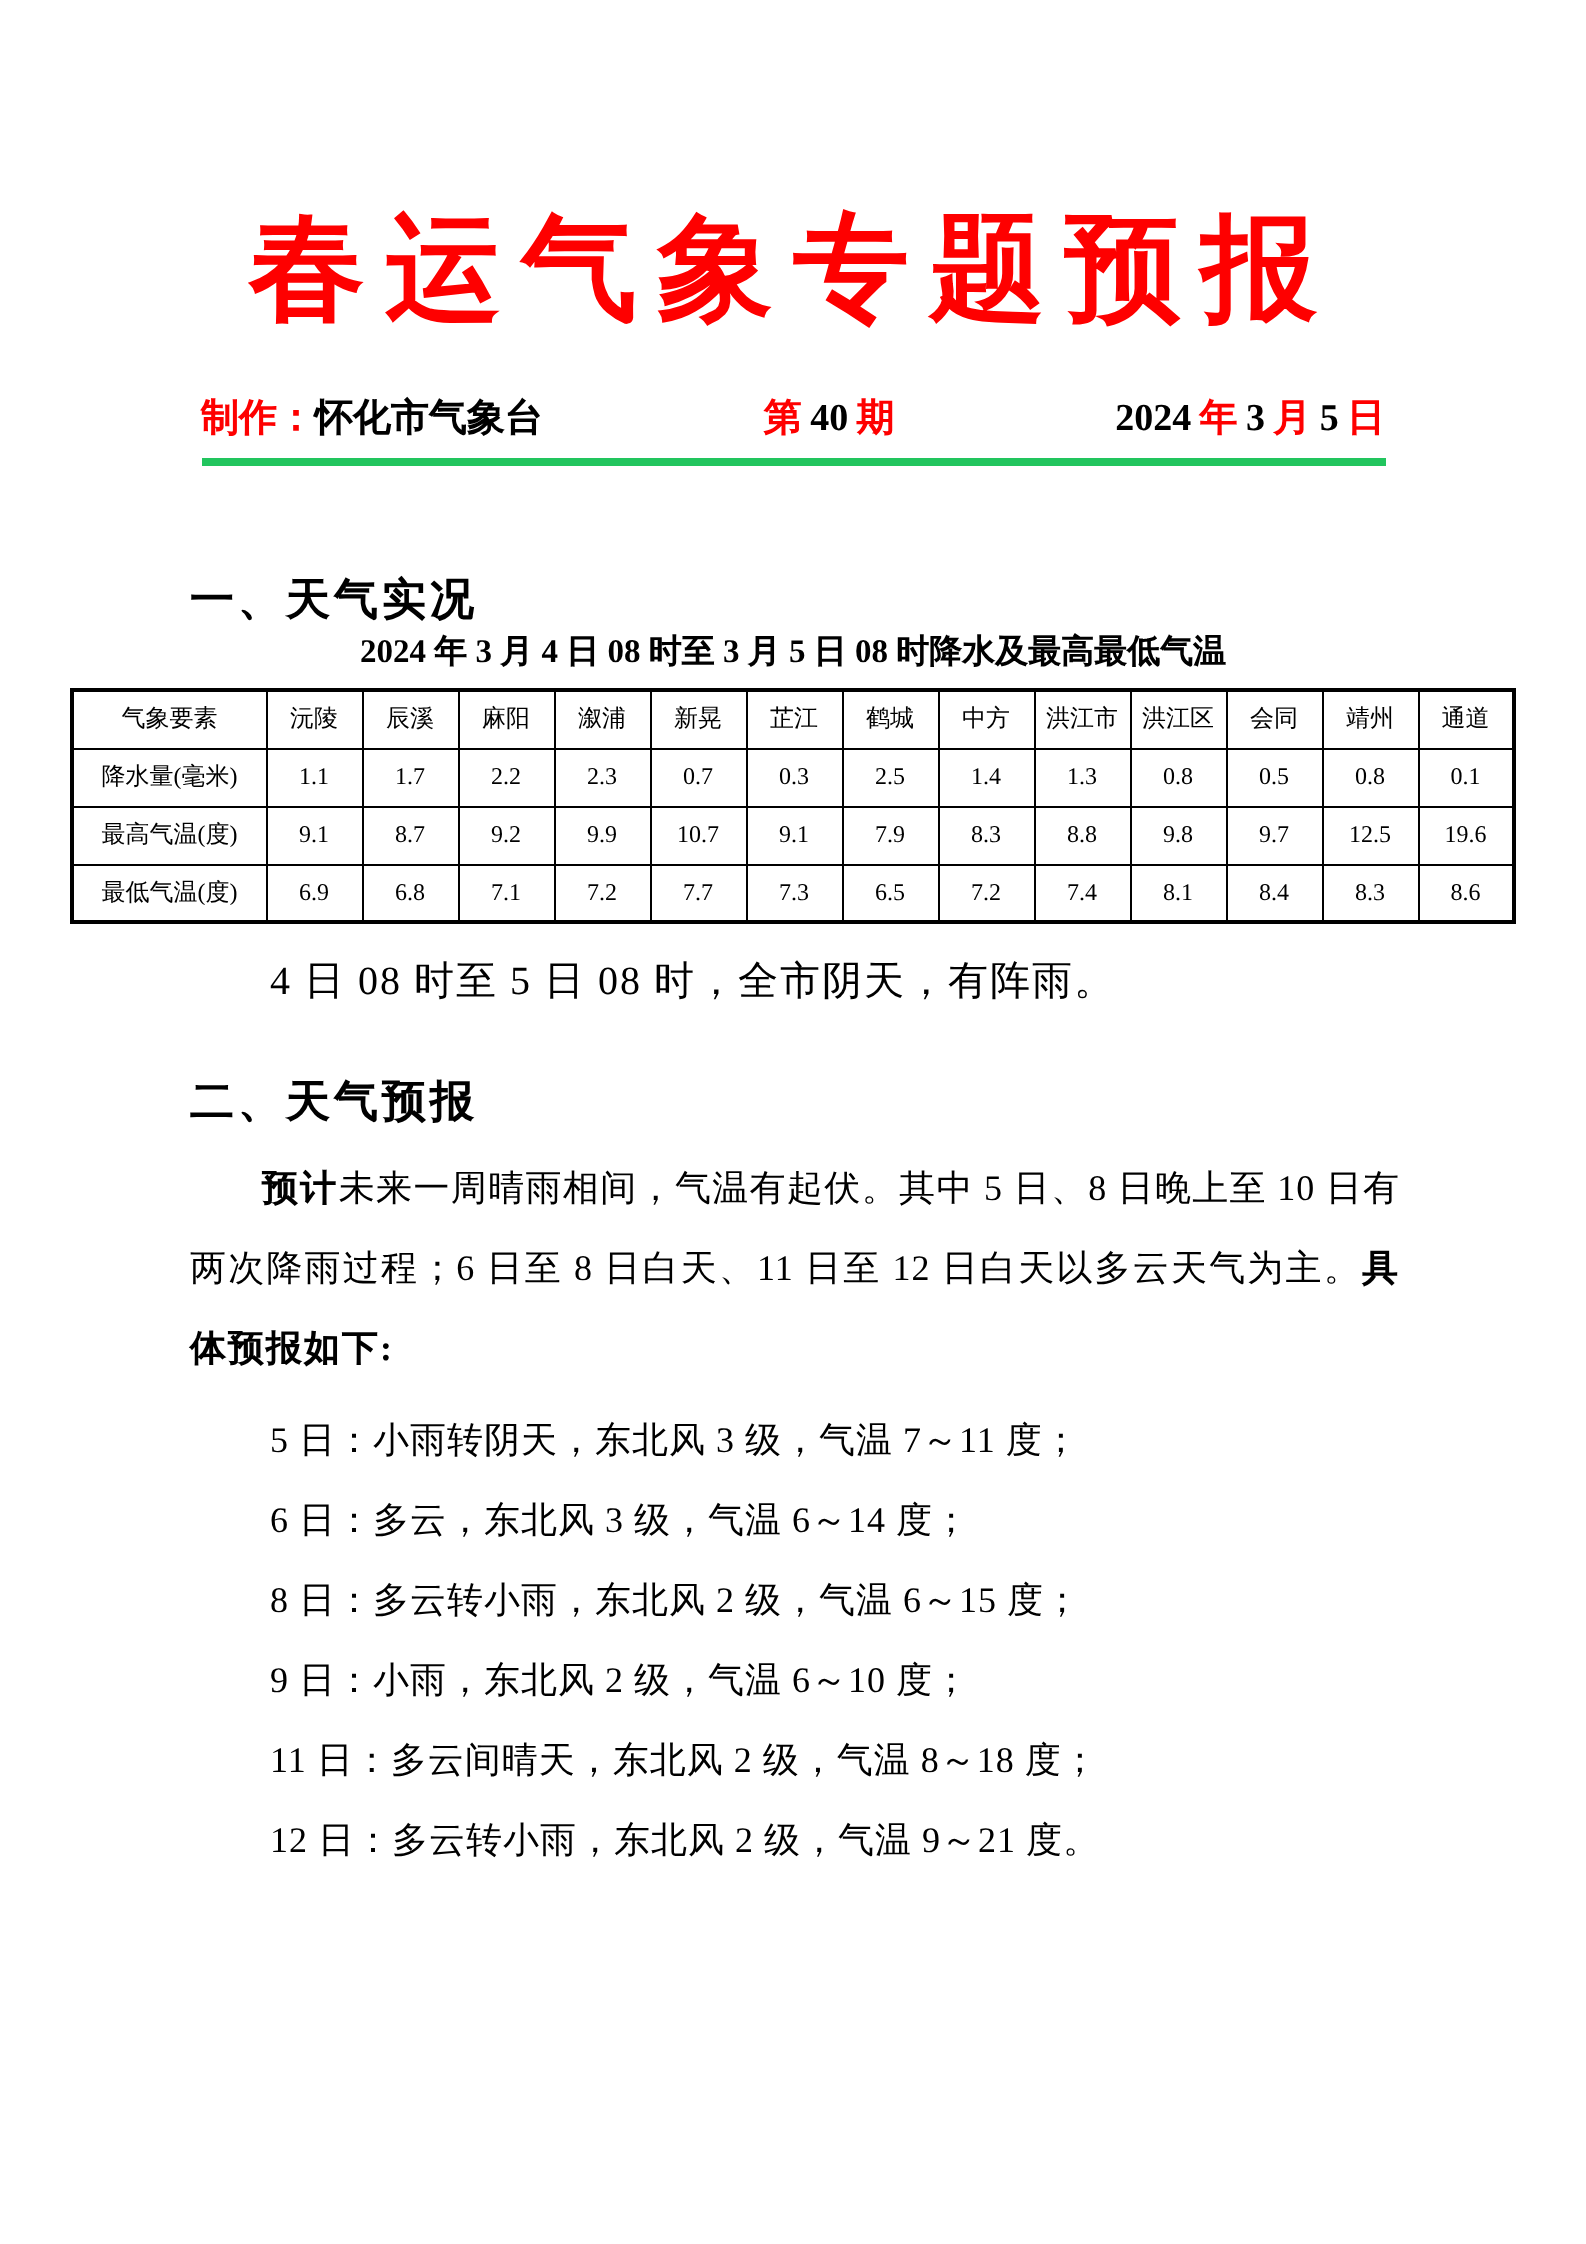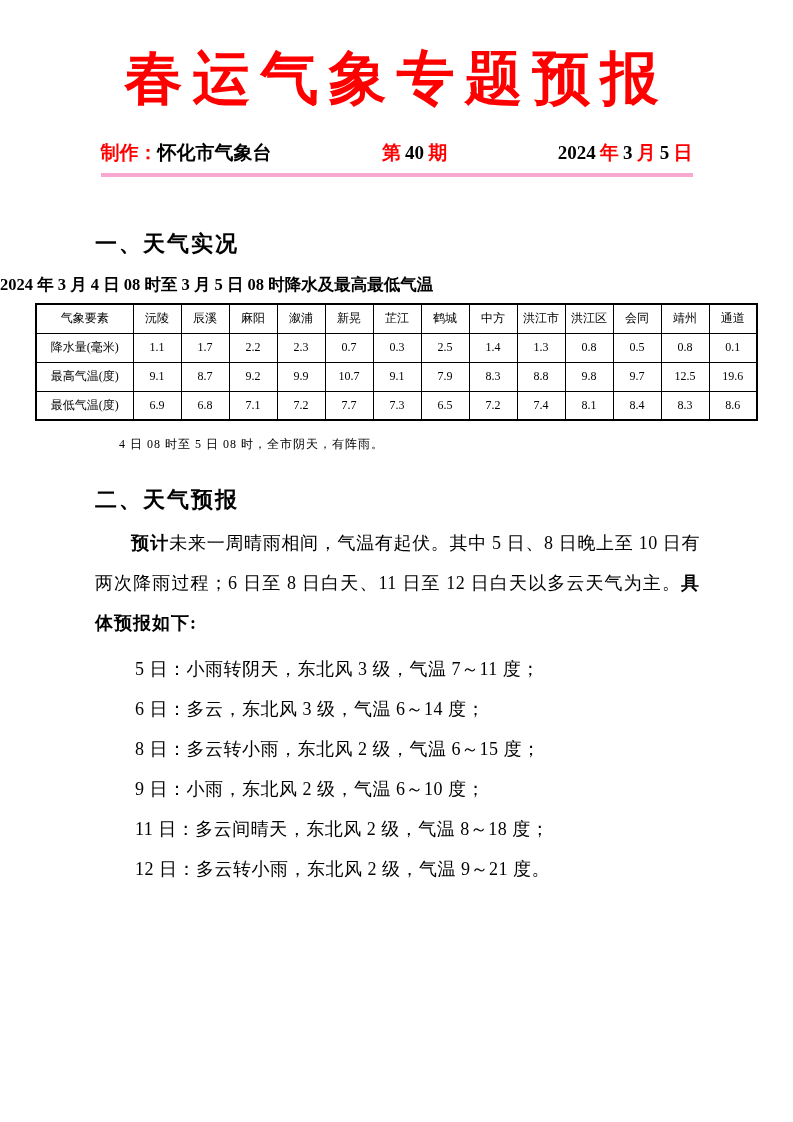--- a/index.html
+++ b/index.html
@@ -7,55 +7,55 @@
   body {
     width: 793px;
     height: 1122px;
     margin: 0 auto;
     font-family: "Liberation Serif", "DejaVu Serif", serif;
     color: #000000;
     overflow: hidden;
     position: relative;
   }
   .doc-title {
-    margin-top: 40px;
+    margin-top: 96px;
     text-align: center;
     color: #fe0000;
     font-size: 58px;
     font-weight: bold;
     letter-spacing: 10px;
     font-family: "DejaVu Serif", "Liberation Serif", serif;
     white-space: nowrap;
   }
   .masthead {
     width: 592px;
     margin: 22px auto 0 auto;
     display: flex;
     justify-content: space-between;
     align-items: baseline;
     font-size: 19px;
     font-weight: bold;
     padding-bottom: 7px;
-    border-bottom: 4px solid #f9a8d4;
+    border-bottom: 4px solid #22c55e;
     white-space: nowrap;
   }
   .red   { color: #fe0000; }
   .black { color: #000000; }
   .masthead .seg { margin-right: 0.22em; }
   .masthead .seg:last-child { margin-right: 0; }
   .section-heading {
     margin: 52px 0 0 95px;
     font-size: 22px;
     font-weight: bold;
     font-family: "Liberation Sans", "DejaVu Sans", sans-serif;
     letter-spacing: 2px;
   }
   .section-heading.second { margin-top: 32px; }
   .table-caption {
-    margin-top: 15px;
+    text-align: center;
     font-size: 16.5px;
     font-weight: bold;
     white-space: nowrap;
   }
   table.weather {
     border-collapse: collapse;
     margin: 7px auto 0 auto;
     border: 2px solid #000;
   }
   table.weather th, table.weather td {
@@ -67,21 +67,21 @@
     height: 29px;
     padding: 0 2px;
     white-space: nowrap;
   }
   table.weather th.rowlabel, table.weather th.corner {
     width: 97px;
   }
   table.weather th.city, table.weather td { width: 48px; }
   .note {
     margin: 15px 93px 11px 95px;
-    font-size: 12px;
+    font-size: 20px;
     text-indent: 2em;
     letter-spacing: 1px;
   }
   .para {
     margin: 8px 93px 0 95px;
     font-size: 18px;
     line-height: 40px;
     text-indent: 2em;
     text-align: justify;
     letter-spacing: 0.5px;

